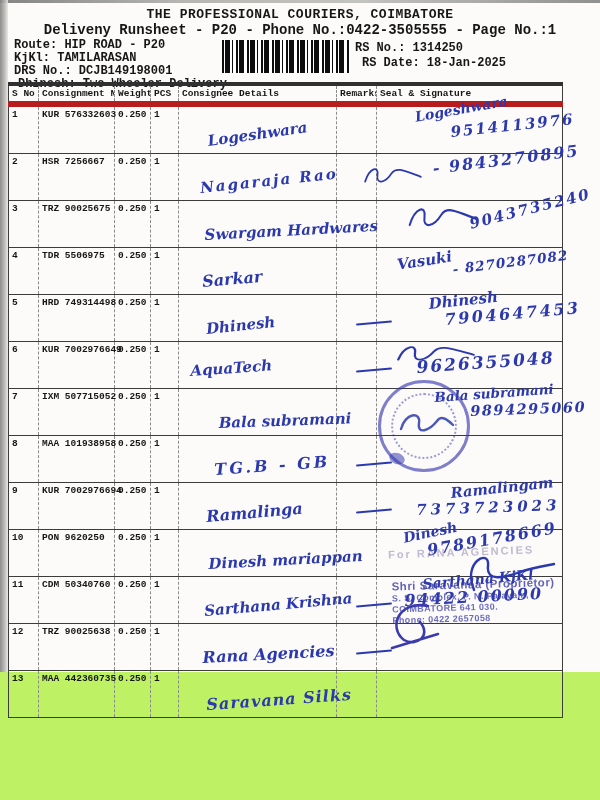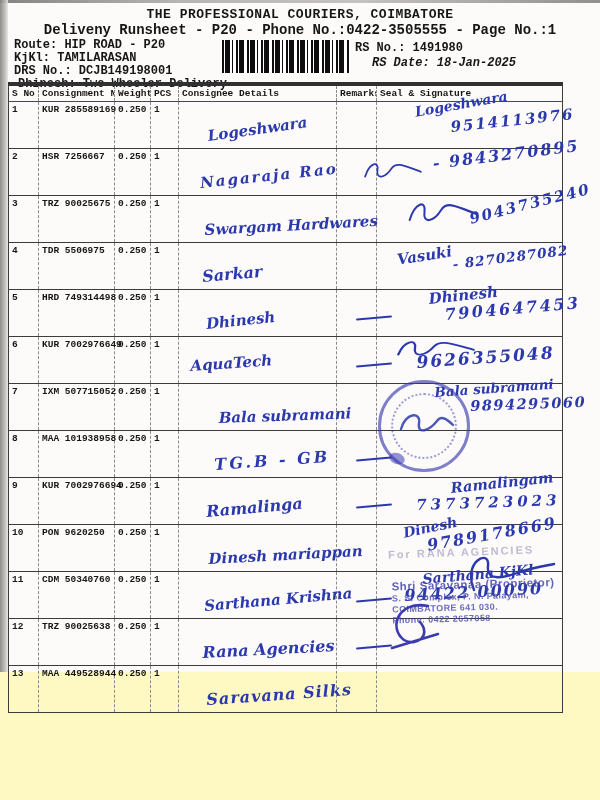--- a/index.html
+++ b/index.html
@@ -1,48 +1,48 @@
 <!DOCTYPE html>
 <html><head>
 <meta charset="utf-8">
 <style>
   html,body{margin:0;padding:0;background:#ffffff;}
-  .page{position:relative;width:600px;height:800px;background:#fef9c3;overflow:hidden;
+  .page{position:relative;width:600px;height:800px;background:#bef264;overflow:hidden;
         font-family:"Liberation Mono","DejaVu Sans Mono",monospace;color:#161616;}
   .scan-area{position:absolute;left:0;top:0;width:600px;height:672px;background:#fcfbf9;}
   .scan-top{position:absolute;left:0;top:0;width:600px;height:3px;
             background:linear-gradient(90deg,#6f6f6f,#a9a9a6 30%,#b9b9b6 60%,#7d7d7d);opacity:.85;}
   .scan-left{position:absolute;left:0;top:0;width:8px;height:672px;
              background:linear-gradient(90deg,#818181,#b9b8b4 60%,#e8e7e3);opacity:.9;}
 
   
   .company{position:absolute;left:0;top:7px;width:600px;text-align:center;
            font-size:13px;font-weight:bold;letter-spacing:.5px;}
   .runsheet{position:absolute;left:0;top:22px;width:600px;text-align:center;
             font-size:14px;font-weight:bold;}
   .meta{position:absolute;font-size:12px;font-weight:bold;white-space:nowrap;}
   #m-route{left:14px;top:38px;}
   #m-staff{left:14px;top:51px;}
   #m-drs{left:14px;top:64px;}
   #m-vehicle{left:18px;top:77px;}
   #m-rsno{left:355px;top:41px;}
-  #m-rsdate{left:372px;top:56px;font-style:italic;}
+  #m-rsdate{left:362px;top:56px;}
   .barcode{position:absolute;left:222px;top:40px;width:128px;height:33px;
     background:repeating-linear-gradient(90deg,
       #0e0e0e 0 2px,#fff 2px 3px,#0e0e0e 3px 8px,#fff 8px 10px,
       #0e0e0e 10px 11px,#fff 11px 14px,#0e0e0e 14px 16px,#fff 16px 17px,
       #0e0e0e 17px 22px,#fff 22px 25px);}
 
   
   table.runtab{position:absolute;left:8px;top:82px;width:554px;border-collapse:collapse;
     table-layout:fixed;border:1px solid #3c3c3c;border-top:4px solid #303030;}
   col.w-sno{width:30px;} col.w-cons{width:76px;} col.w-wt{width:36px;} col.w-pcs{width:28px;}
   col.w-consignee{width:158px;} col.w-rem{width:40px;} col.w-sig{width:186px;}
   .runtab th{height:13px;font-size:9.5px;font-weight:bold;text-align:left;
-    padding:1px 3px;border-right:1px dashed #8a8a8a;border-bottom:1px solid #b91c1c;white-space:nowrap;overflow:hidden;}
+    padding:1px 3px;border-right:1px dashed #8a8a8a;border-bottom:6px solid #b91c1c;white-space:nowrap;overflow:hidden;}
   .runtab th.th-sig{}
   .runtab td{height:42px;vertical-align:top;font-size:9.5px;font-weight:bold;
     padding:2px 3px;border-right:1px dashed #8a8a8a;border-bottom:1px solid #3c3c3c;
     position:relative;white-space:nowrap;}
   .runtab th:last-child,.runtab td:last-child{border-right:none;}
   .c-wt{padding-left:5px;} .c-pcs{padding-left:9px;}
 
   
   .hw{font-family:"DejaVu Serif",serif;font-style:italic;color:#2c39ae;line-height:1;}
   .hw-consignee{position:absolute;left:22px;bottom:4px;font-size:15px;
@@ -129,21 +129,21 @@
   <div class="scan-left"></div>
 
   <div class="company">THE PROFESSIONAL COURIERS, COIMBATORE</div>
   <div class="runsheet">Deliveny Runsheet - P20 - Phone No.:0422-3505555 - Page No.:1</div>
 
   <div class="meta" id="m-route">Route: HIP ROAD - P20</div>
   <div class="meta" id="m-staff">KjKl: TAMILARASAN</div>
   <div class="meta" id="m-drs">DRS No.: DCJB149198001</div>
   <div class="meta" id="m-vehicle">Dhinesh: Two Wheeler Delivery</div>
   <div class="barcode"></div>
-  <div class="meta" id="m-rsno">RS No.: 1491980</div>
+  <div class="meta" id="m-rsno">RS No.: 1314250</div>
   <div class="meta" id="m-rsdate">RS Date: 18-Jan-2025</div>
 
   <table class="runtab">
     <colgroup>
       <col class="w-sno">
         <col class="w-cons">
         <col class="w-wt">
         <col class="w-pcs">
       <col class="w-consignee">
         <col class="w-rem">
@@ -156,21 +156,21 @@
         <th>Weight</th>
         <th>PCS</th>
         <th>Consignee Details</th>
         <th>Remarks</th>
         <th class="th-sig">Seal &amp; Signature</th>
       </tr>
     </thead>
     <tbody id="rows">
         <tr class="row-1 sig-text">
       <td class="c-sno">1</td>
-      <td class="c-cons">KUR 285589169</td>
+      <td class="c-cons">KUR 576332603</td>
       <td class="c-wt">0.250</td>
       <td class="c-pcs">1</td>
       <td class="c-consignee">
         <span class="hw hw-consignee">Logeshwara</span>
       </td>
       <td class="c-remarks"></td>
       <td class="c-sig">
         <div class="sigbox">
 
           <span class="hw sig-l1">Logeshwara</span>
@@ -366,21 +366,21 @@
       <td class="c-sig">
         <div class="sigbox">
 
           <span class="hw sig-l1"></span>
           <span class="hw sig-l2"></span>
         </div>
       </td>
     </tr>
         <tr class="row-13 sig-stamp">
       <td class="c-sno">13</td>
-      <td class="c-cons">MAA 449528944</td>
+      <td class="c-cons">MAA 442360735</td>
       <td class="c-wt">0.250</td>
       <td class="c-pcs">1</td>
       <td class="c-consignee">
         <span class="hw hw-consignee">Saravana Silks</span>
       </td>
       <td class="c-remarks"></td>
       <td class="c-sig">
         <div class="sigbox">
 
           <span class="hw sig-l1"></span>

